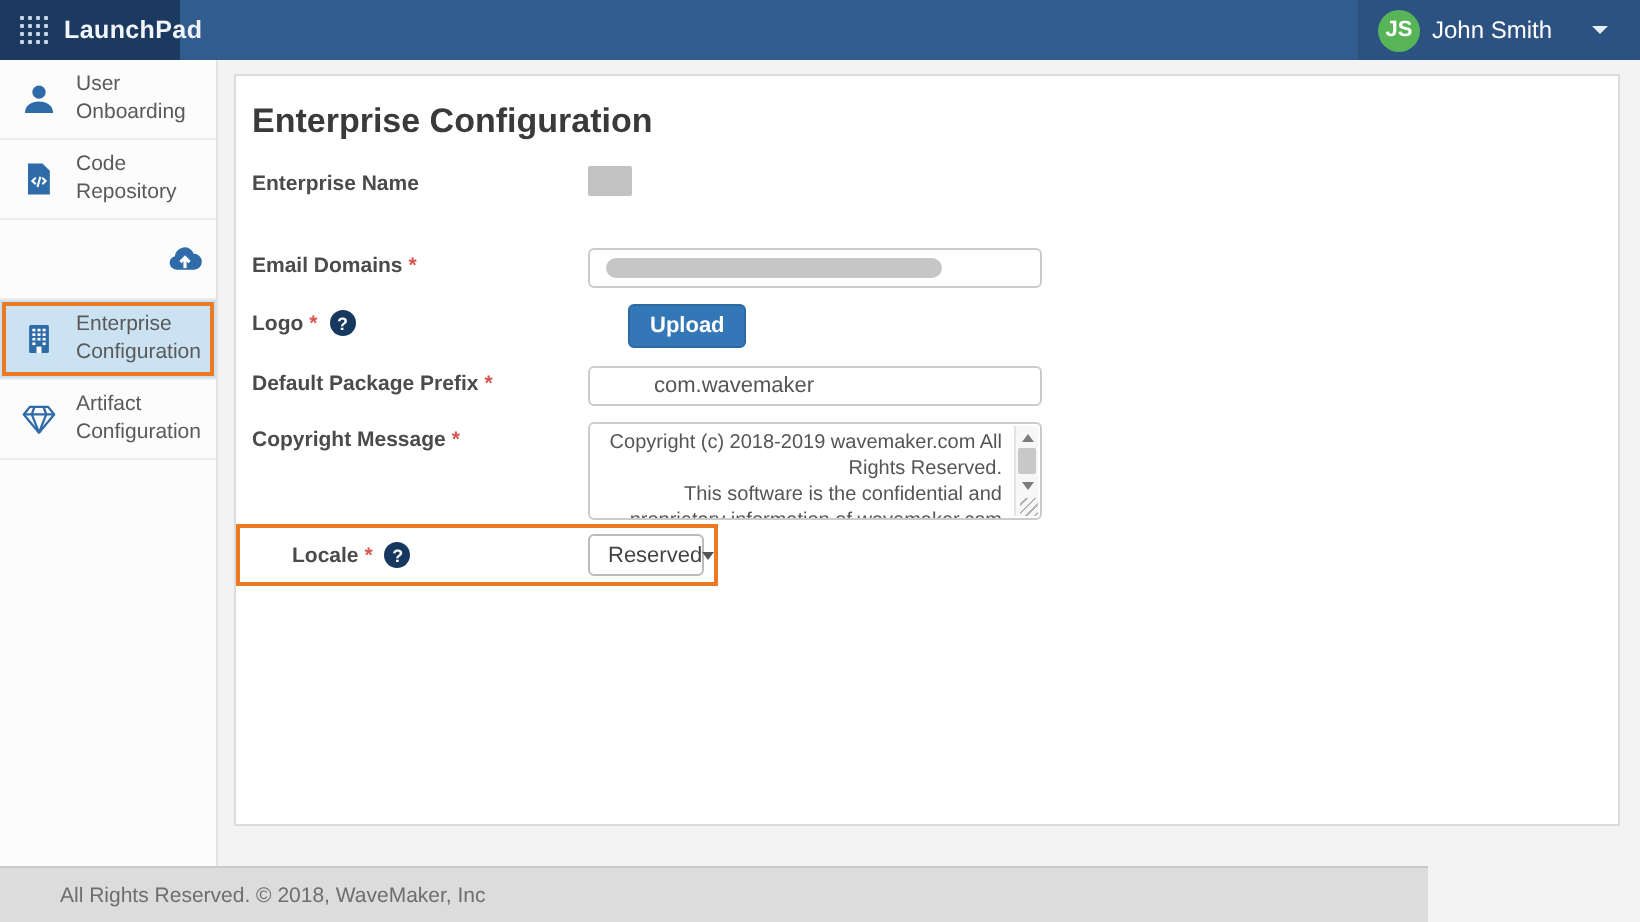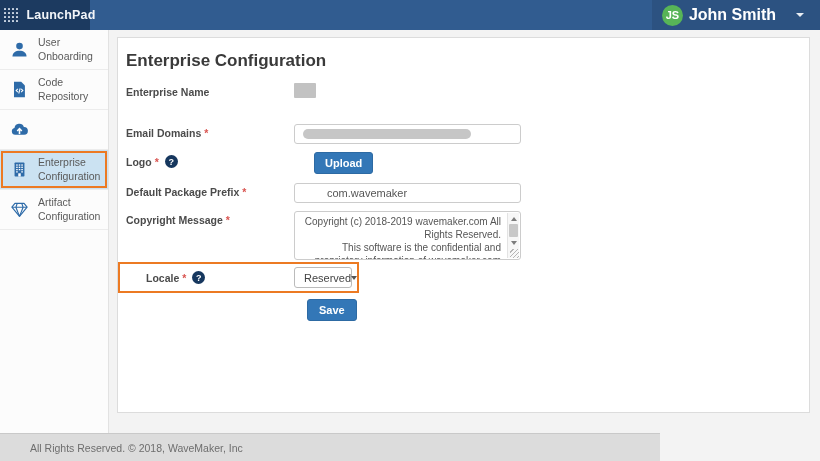--- a/index.html
+++ b/index.html
@@ -1,32 +1,32 @@
 <!DOCTYPE html>
 <html><head>
 <meta charset="utf-8">
 <style>
   * { margin:0; padding:0; box-sizing:border-box; }
   html,body { width:820px; height:461px; font-family:"Liberation Sans", sans-serif; }
   .app { position:relative; width:820px; height:461px; background:#f3f3f3; overflow:hidden; }
 
   
   .navbar { position:absolute; top:0; left:0; width:820px; height:30px; background:#315c90; display:flex; align-items:stretch; z-index:5; }
-  .brand { width:90px; background:#1c3a60; display:flex; align-items:center; gap:8px; padding-left:10px; cursor:pointer;justify-content:center; }
+  .brand { width:90px; background:#1c3a60; display:flex; align-items:center; gap:8px; padding-left:10px; cursor:pointer; }
   .grid-icon { display:grid; grid-template-columns:repeat(4,2px); grid-auto-rows:2px; gap:2px; }
   .grid-icon i { width:2px; height:2px; background:#c9d4e2; border-radius:0.5px; }
   .brand-text { color:#f2f5f9; font-size:12.5px; font-weight:bold; letter-spacing:.2px; }
   .user-chip { position:absolute; right:0; top:0; height:30px; display:flex; align-items:center; gap:6px; padding:0 16px 0 10px; background:rgba(0,0,0,.10); cursor:pointer; }
   .avatar { width:21px; height:21px; border-radius:50%; background:#57b457; color:#fff; font-size:11px; font-weight:bold; display:flex; align-items:center; justify-content:center; }
-  .user-name { color:#fff; font-size:16px; font-weight:bold; }
+  .user-name { color:#fff; font-size:12px; font-weight:normal; }
   .caret-down { width:0; height:0; border-left:4px solid transparent; border-right:4px solid transparent; border-top:4px solid #e8edf3; margin-left:14px; }
 
   
   .sidebar { position:absolute; top:30px; left:0; width:109px; bottom:28px; background:#fcfcfc; border-right:1px solid #e2e2e2; }
-  .side-item { position:relative; height:40px; border-bottom:1px solid #ececec; display:flex; align-items:center; gap:9px; padding:0 6px 0 10px; cursor:pointer; }
+  .side-item { position:relative; height:40px; border-bottom:1px solid #ececec; display:flex; align-items:center; gap:9px; padding:0 6px 0 10px; cursor:pointer;justify-content:flex-end; }
   .side-item .side-label { font-size:10.5px; line-height:1.3; color:#5a5a5a; }
   .side-item.active { background:#cbe2f2; }
   .side-icon { flex:0 0 19px; height:19px; display:flex; align-items:center; justify-content:center; }
   .annotation-box { position:absolute; inset:1px; border:2px solid #ec7a23; pointer-events:none; }
 
   
   .card { position:absolute; left:117px; top:37px; width:693px; height:376px; background:#fff; border:1px solid #dcdcdc; padding-top:12px; }
   .page-title { margin-left:8px; font-size:17px; line-height:22px; font-weight:bold; color:#3a3a3a; }
   .form { margin-top:11px; }
   .form-row { display:flex; align-items:flex-start; padding-left:8px; }
@@ -64,21 +64,21 @@
   
   .row-name { margin-bottom:26px; }
   .row-email { margin-bottom:8px; }
   .row-logo { margin-bottom:9px; }
   .row-prefix { margin-bottom:8px; }
   .row-copyright { margin-bottom:2px; }
   .row-save { margin-top:6px; }
   .btn-save { margin-left:181px; padding:4px 11px; }
 
   
-  .footer { position:absolute; left:0; bottom:0; width:660px; height:28px; background:#dcdcdc; border-top:1px solid #c9c9c9; display:flex; align-items:center; padding-left:30px; font-size:10.5px; color:#6e6e6e; }
+  .footer { position:absolute; left:0; bottom:0; width:714px; height:28px; background:#dcdcdc; border-top:1px solid #c9c9c9; display:flex; align-items:center; padding-left:30px; font-size:10.5px; color:#6e6e6e; }
 </style>
 </head>
 <body>
 
 <div class="app">
 
   <header class="navbar">
     <div class="brand">
       <span class="grid-icon">
         <i></i>
@@ -240,23 +240,20 @@
           <span class="help-icon">
               <span>?</span>
             </span>
         </div>
         <div class="select">
           <span>Reserved</span>
           <span class="select-caret"></span>
         </div>
       </div>
 
-      <div class="form-row row-save">
-        <button class="btn btn-save">Save</button>
-      </div>
 
     </div>
   </main>
 
   <footer class="footer">
     <span>All Rights Reserved. © 2018, WaveMaker, Inc</span>
   </footer>
 
 </div>
 

